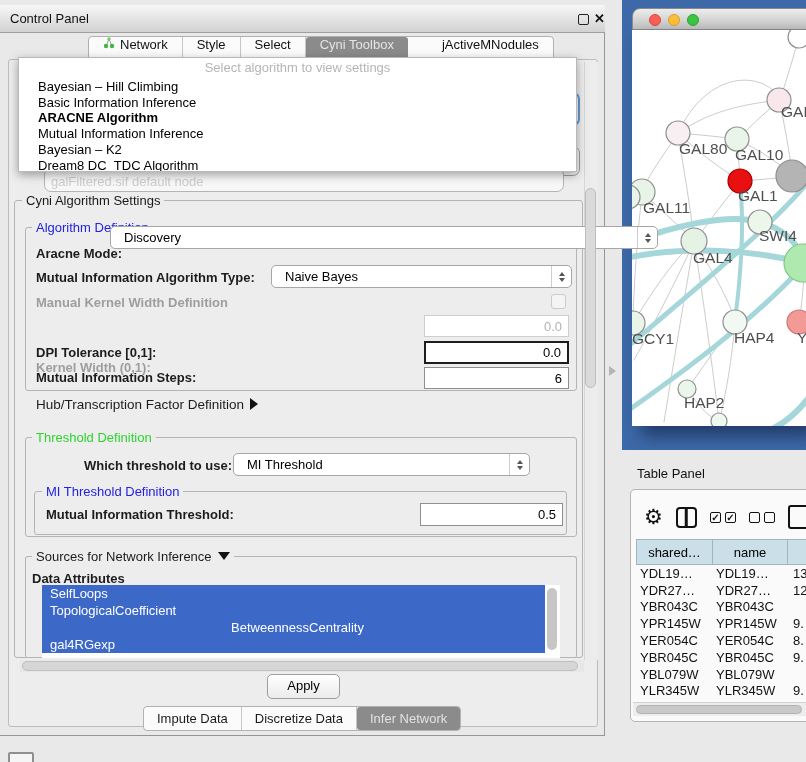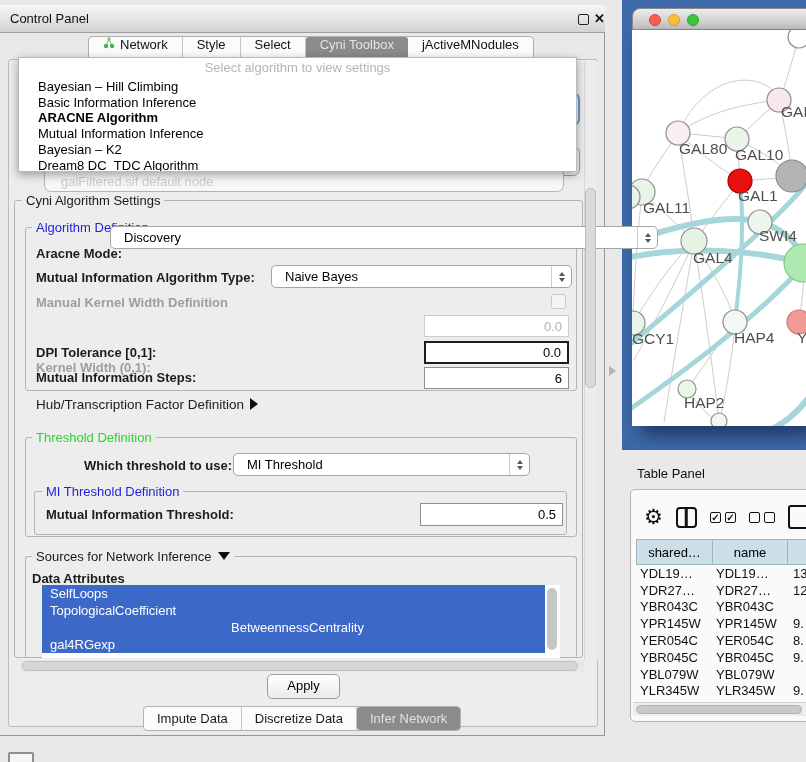--- a/index.html
+++ b/index.html
@@ -8,30 +8,30 @@
 
   
   .cp{position:absolute;left:0;top:5px;width:605px;height:731px;background:#e9e9e9;border:1px solid #969696;border-left:none;box-sizing:border-box;}
   .cp-titlebar{position:absolute;left:0;top:5px;width:605px;height:28px;background:linear-gradient(#f7f7f7,#d2d2d2);border-bottom:1px solid #9f9f9f;box-sizing:border-box;z-index:3;}
   .cp-title{position:absolute;left:10px;top:0;line-height:27px;font-size:13px;color:#111;}
   .float-btn{position:absolute;left:578px;top:9px;width:9px;height:9px;border:1.5px solid #222;border-radius:2px;}
   .close-btn{position:absolute;left:594px;top:5px;font-size:13px;font-weight:bold;color:#111;line-height:18px;}
 
   .cp-tabs{position:absolute;left:88px;top:36px;height:23px;display:flex;align-items:stretch;background:#fbfbfb;border:1px solid #b0b0b0;border-radius:4px;z-index:4;font-size:13px;}
   .tab{display:flex;padding:0 14px;color:#111;border-right:1px solid #c6c6c6;white-space:nowrap;}
-  .tab:last-child{border-right:none;}
+  .tab:last-child{border-right:none;margin-left:20px;}
   .tab.sel{background:#8b8b8b;color:#e4e4e4;border-radius:3px;border-right:none;margin:0;}
   .tab svg{margin-right:5px;}
 
   .cp-body{position:absolute;left:8px;top:59px;width:590px;height:668px;border:1px solid #bcbcbc;border-radius:3px;background:#ededed;box-sizing:border-box;z-index:1;}
 
   
   .bg-combo-blue{position:absolute;left:552px;top:92px;width:24px;height:30px;border:2px solid #649ad0;border-radius:7px;background:#fafafa;z-index:2;}
   .bg-combo-gray{position:absolute;left:556px;top:146px;width:22px;height:28px;border:1px solid #a0a0a0;border-radius:7px;background:#f4f4f4;z-index:2;}
-  .bg-netsel{position:absolute;left:44px;top:168px;width:520px;height:24px;border:1px solid #b4b4b4;border-radius:7px;background:#f7f7f7;color:#cccccc;font-size:13px;line-height:26px;padding-left:16px;box-sizing:border-box;z-index:2;overflow:hidden;}
+  .bg-netsel{position:absolute;left:44px;top:168px;width:520px;height:24px;border:1px solid #b4b4b4;border-radius:7px;background:#f7f7f7;color:#cccccc;font-size:13px;line-height:26px;padding-left:6px;box-sizing:border-box;z-index:2;overflow:hidden;}
 
   
   .dd{position:absolute;left:18px;top:57px;width:559px;height:115px;background:#fff;border:1px solid #b9b9b9;box-shadow:0 3px 9px rgba(0,0,0,.35);z-index:50;box-sizing:border-box;overflow:hidden;}
   .dd-prompt{height:19px;text-align:center;color:#b5b5b5;font-size:13px;padding-top:2px;}
   .dd-item{font-size:13px;line-height:15.7px;padding-left:19px;color:#000;white-space:nowrap;}
   .dd-item.bold{font-weight:bold;}
 
   
   .grp{position:absolute;border:1px solid #b4b4b4;border-radius:3px;box-sizing:border-box;z-index:5;}
   .grp-label{position:absolute;font-size:13px;background:#ededed;padding:0 4px;white-space:nowrap;z-index:6;}

